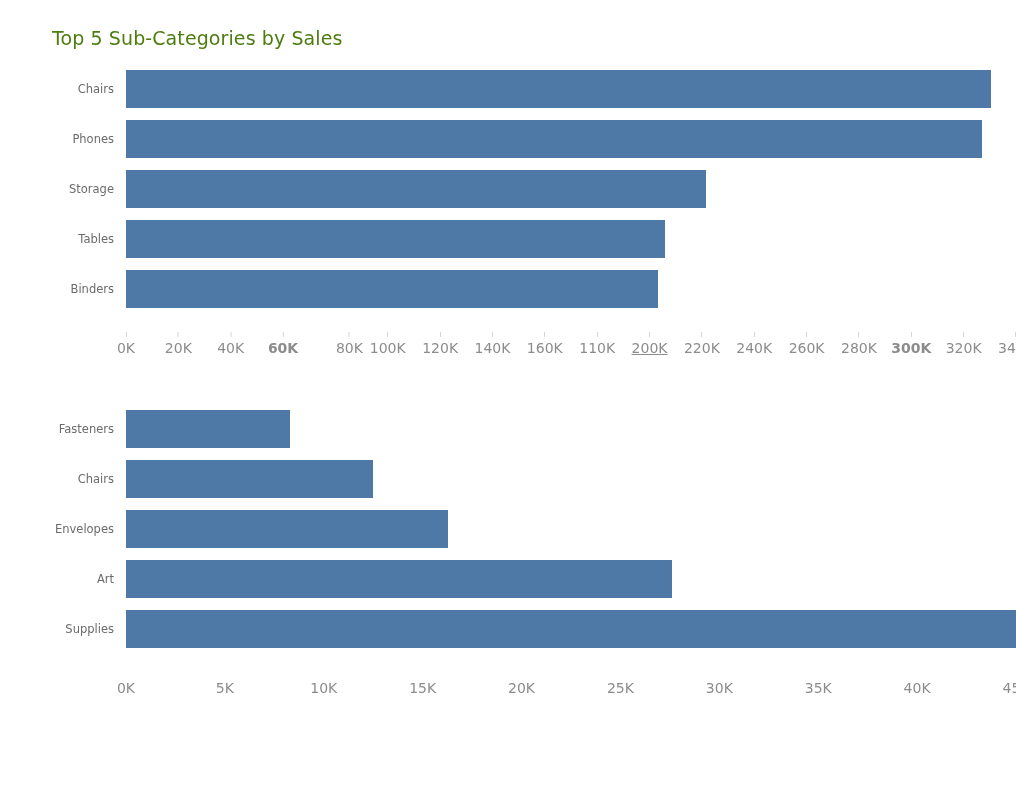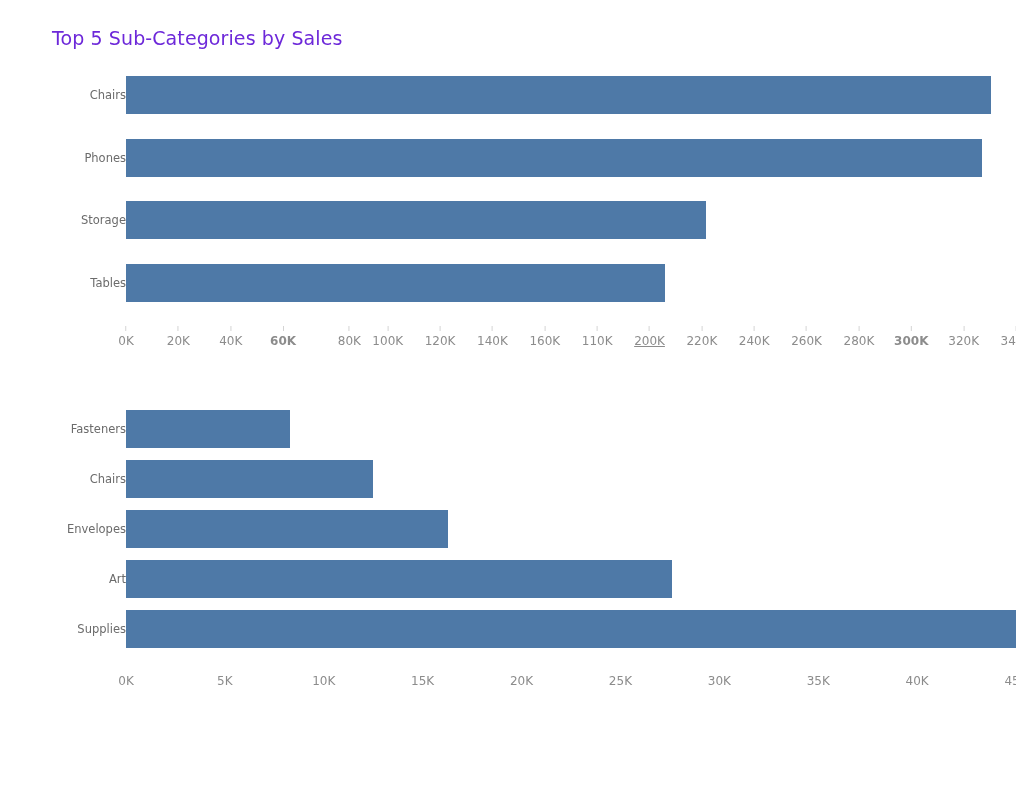--- a/index.html
+++ b/index.html
@@ -19,21 +19,21 @@
     position: absolute;
     left: 0;
     width: 1016px;
   }
   #panel-top  { top: 0px; }
   #panel-bottom { top: 392px; }
 
   .chart-title {
     font-size: 19px;
     font-weight: 400;
-    color: #6d28d9;
+    color: #4d7c0f;
     letter-spacing: 0.1px;
     margin: 0;
     padding: 24px 0 0 52px;
     line-height: 28px;
   }
 
   .plot {
     position: relative;
     margin-top: 12px;
     height: 290px;
@@ -51,21 +51,21 @@
     justify-content: space-around;
   }
   .row {
     display: flex;
     align-items: center;
     height: 38px;
   }
   .row-label {
     width: 126px;
     text-align: right;
-    padding-right: 0;
+    padding-right: 12px;
     box-sizing: border-box;
     font-size: 11.5px;
     color: #6b6b6b;
     white-space: nowrap;
   }
   .bar-track {
     position: relative;
     flex: 1 1 auto;
     height: 38px;
   }
@@ -80,24 +80,24 @@
   
   .axis {
     position: absolute;
     left: 126px;
     right: 0;
     bottom: 0;
     height: 40px;
   }
   .tick {
     position: absolute;
-    top: 12px;
+    top: 18px;
     transform: translateX(-50%);
     text-align: center;
-    font-size: 12px;
+    font-size: 14px;
     color: #8c8c8c;
     white-space: nowrap;
   }
   .tick .tick-mark {
     display: block;
     width: 1px;
     height: 5px;
     background: #d4d4d4;
     margin: 0 auto 3px auto;
   }
@@ -128,20 +128,26 @@
           <div class="bar-track">
             <div class="bar" style="width: 65.1176%; background: rgb(78, 121, 167);"></div>
           </div>
         </div>
         <div class="row">
           <div class="row-label">Tables</div>
           <div class="bar-track">
             <div class="bar" style="width: 60.5882%; background: rgb(78, 121, 167);"></div>
           </div>
         </div>
+        <div class="row">
+          <div class="row-label">Binders</div>
+          <div class="bar-track">
+            <div class="bar" style="width: 59.8235%; background: rgb(78, 121, 167);"></div>
+          </div>
+        </div>
       </div>
     <div class="axis" id="axis-0">
         <div class="tick" style="left: 0%;">
           <span class="tick-mark"></span>
           <span class="tick-text">0K</span>
         </div>
         <div class="tick" style="left: 5.88235%;">
           <span class="tick-mark"></span>
           <span class="tick-text">20K</span>
         </div>

